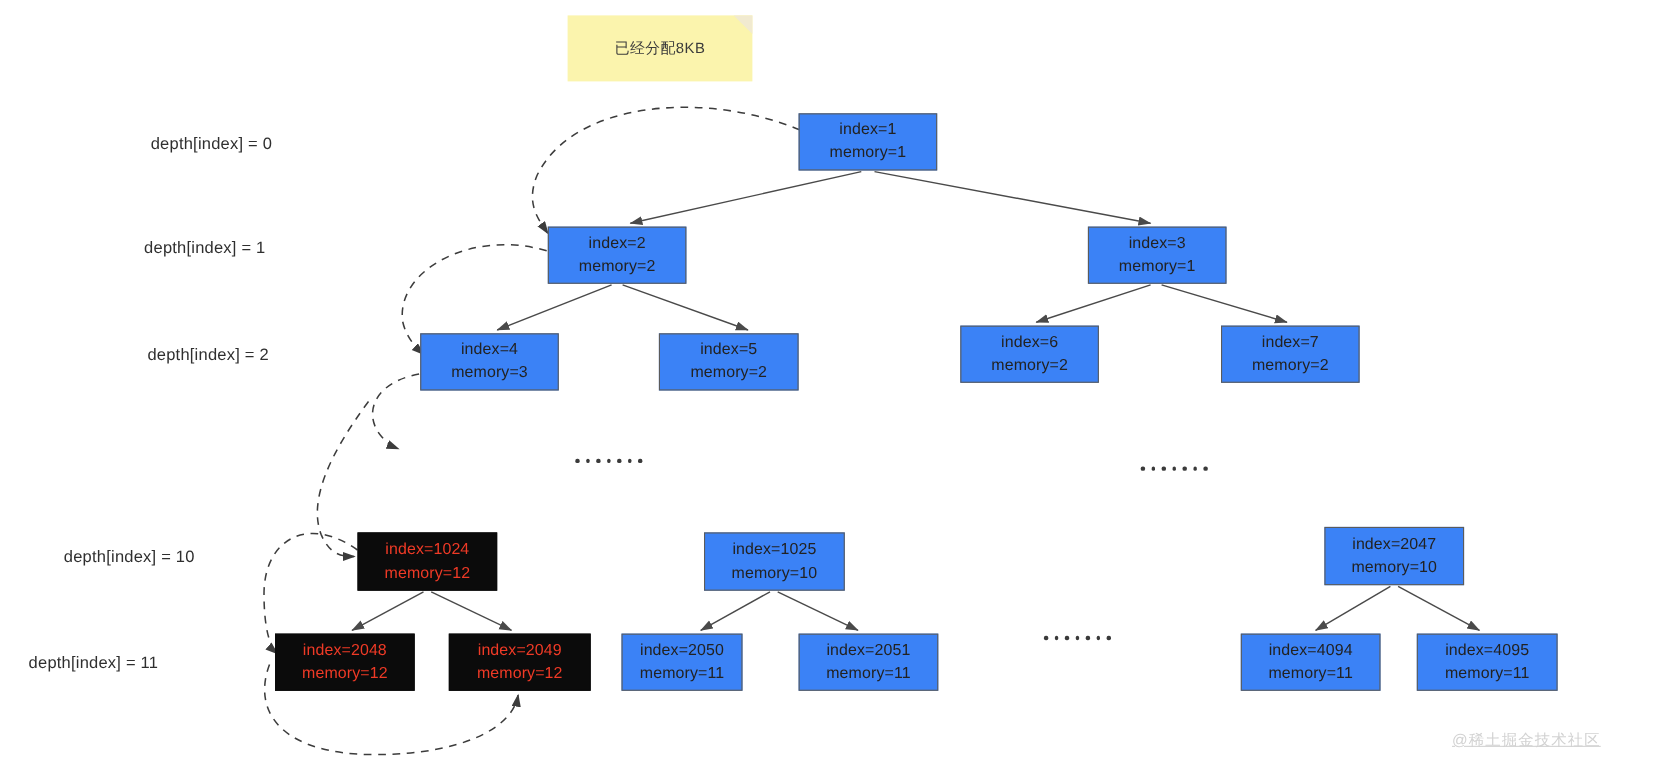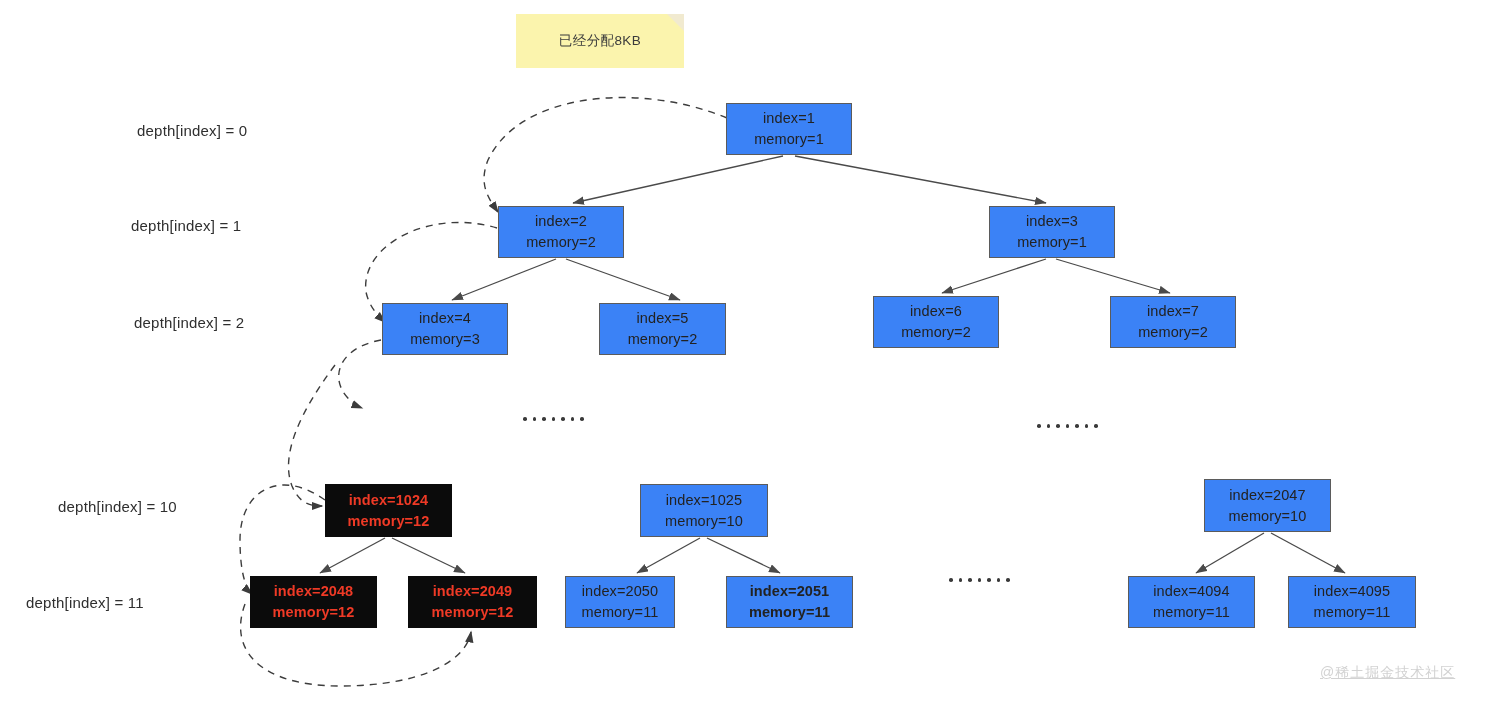--- a/index.html
+++ b/index.html
@@ -37,21 +37,21 @@
     justify-content: center;
     font-size: 14.5px;
     line-height: 1.42;
     color: #222222;
     letter-spacing: .1px;
   }
   .node.hl {
     background: #0b0b0b;
     border-color: #0b0b0b;
     color: #ef3a26;
-    font-weight: bold;
+    font-weight: normal;
   }
   .node .ln { white-space: nowrap; }
   .depth-label {
     position: absolute;
     font-size: 15px;
     color: #2f2f2f;
     white-space: nowrap;
     letter-spacing: .2px;
   }
   .sticky {
@@ -92,21 +92,21 @@
     color: #d2d2d2;
     white-space: nowrap;
     letter-spacing: 1px;
   }
 </style>
 </head>
 <body>
 
 <div id="canvas">
 
-  <div class="sticky" style="left:516px; top:14px; width:168px; height:54px;">
+  <div class="sticky" style="left:516px; top:14px; width:168px; height:60px;">
     <span class="fold"></span>
     <span>已经分配8KB</span>
   </div>
 
   <div class="depth-label" style="left:137px; top:122px;">depth[index] = 0</div>
   <div class="depth-label" style="left:131px; top:217px;">depth[index] = 1</div>
   <div class="depth-label" style="left:134px; top:314px;">depth[index] = 2</div>
   <div class="depth-label" style="left:58px; top:498px;">depth[index] = 10</div>
   <div class="depth-label" style="left:26px; top:594px;">depth[index] = 11</div>
 
@@ -186,21 +186,21 @@
   </div>
 
   <div class="node" style="left:640px; top:484px; width:128px; height:53px;">
     <span class="ln">index=1025</span>
     <span class="ln">memory=10</span>
   </div>
   <div class="node" style="left:565px; top:576px; width:110px; height:52px;">
     <span class="ln">index=2050</span>
     <span class="ln">memory=11</span>
   </div>
-  <div class="node" style="left:726px; top:576px; width:127px; height:52px;font-weight:bold;">
+  <div class="node" style="left:726px; top:576px; width:127px; height:52px;">
     <span class="ln">index=2051</span>
     <span class="ln">memory=11</span>
   </div>
 
   <div class="node" style="left:1204px; top:479px; width:127px; height:53px;">
     <span class="ln">index=2047</span>
     <span class="ln">memory=10</span>
   </div>
   <div class="node" style="left:1128px; top:576px; width:127px; height:52px;">
     <span class="ln">index=4094</span>

